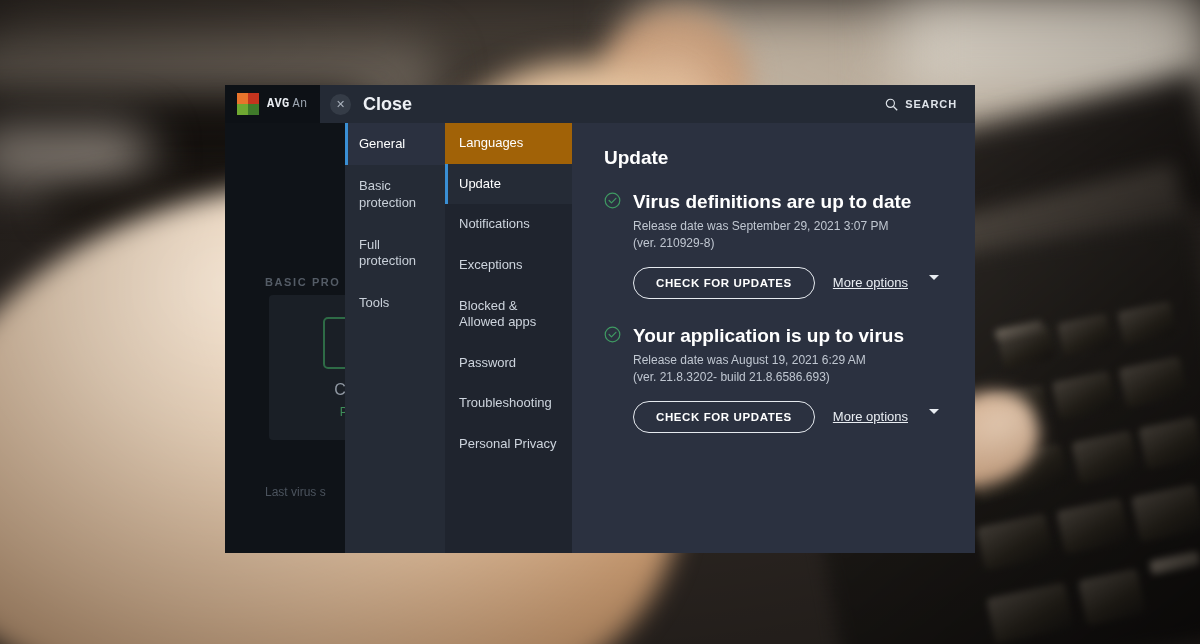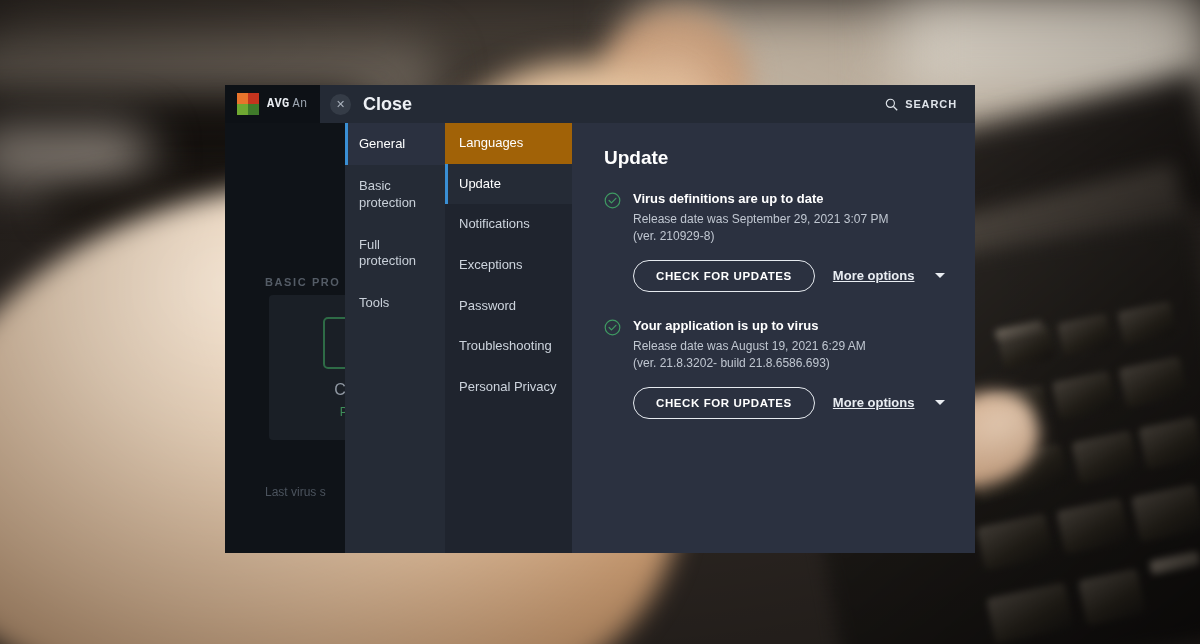--- a/index.html
+++ b/index.html
@@ -233,36 +233,36 @@
     padding: 24px 26px 0 32px;
     overflow: hidden;
   }
   .content-title {
     font-size: 19px; font-weight: bold; color: #ffffff;
     margin-bottom: 22px;
   }
   .update-block { display: flex; gap: 12px; margin-bottom: 26px; }
   .check-icon { flex: none; margin-top: 1px; }
   .update-head {
-    font-size: 13px; font-weight: bold; color: #ffffff;
+    font-size: 19px; font-weight: bold; color: #ffffff;
     margin-bottom: 5px;
   }
   .update-line { font-size: 12px; color: #c0c7d1; line-height: 1.45; }
   .update-actions {
     margin-top: 14px; display: flex; align-items: center; gap: 18px;
   }
   .pill-btn {
     border: 1px solid #e6eaef; border-radius: 18px;
     background: transparent; color: #ffffff;
     font-size: 11.5px; font-weight: bold; letter-spacing: .6px;
     padding: 9px 22px; cursor: pointer;
     font-family: "Liberation Sans", sans-serif;
   }
   .more-options {
-    display: flex; align-items: center; gap: 19px; cursor: pointer; font-weight: bold;
+    display: flex; align-items: flex-start; gap: 19px; cursor: pointer;
   }
   .more-options .mo-text {
     font-size: 13px; color: #e9edf2;
     text-decoration: underline; padding-right: 2px;
   }
   .caret {
     width: 0; height: 0;
     border-left: 5px solid transparent;
     border-right: 5px solid transparent;
     border-top: 5px solid #e9edf2;
@@ -350,20 +350,21 @@
       <div class="pnav-item">Basic protection</div>
       <div class="pnav-item">Full protection</div>
       <div class="pnav-item">Tools</div>
     </nav>
 
     <nav id="secondary-nav">
       <div class="snav-item top-selected">Languages</div>
       <div class="snav-item selected">Update</div>
       <div class="snav-item">Notifications</div>
       <div class="snav-item">Exceptions</div>
+      <div class="snav-item">Blocked &amp; Allowed apps</div>
       <div class="snav-item">Password</div>
       <div class="snav-item">Troubleshooting</div>
       <div class="snav-item">Personal Privacy</div>
     </nav>
 
     <section id="content-pane">
       <h1 class="content-title">Update</h1>
 
       <div class="update-block">
         <span class="check-icon">

